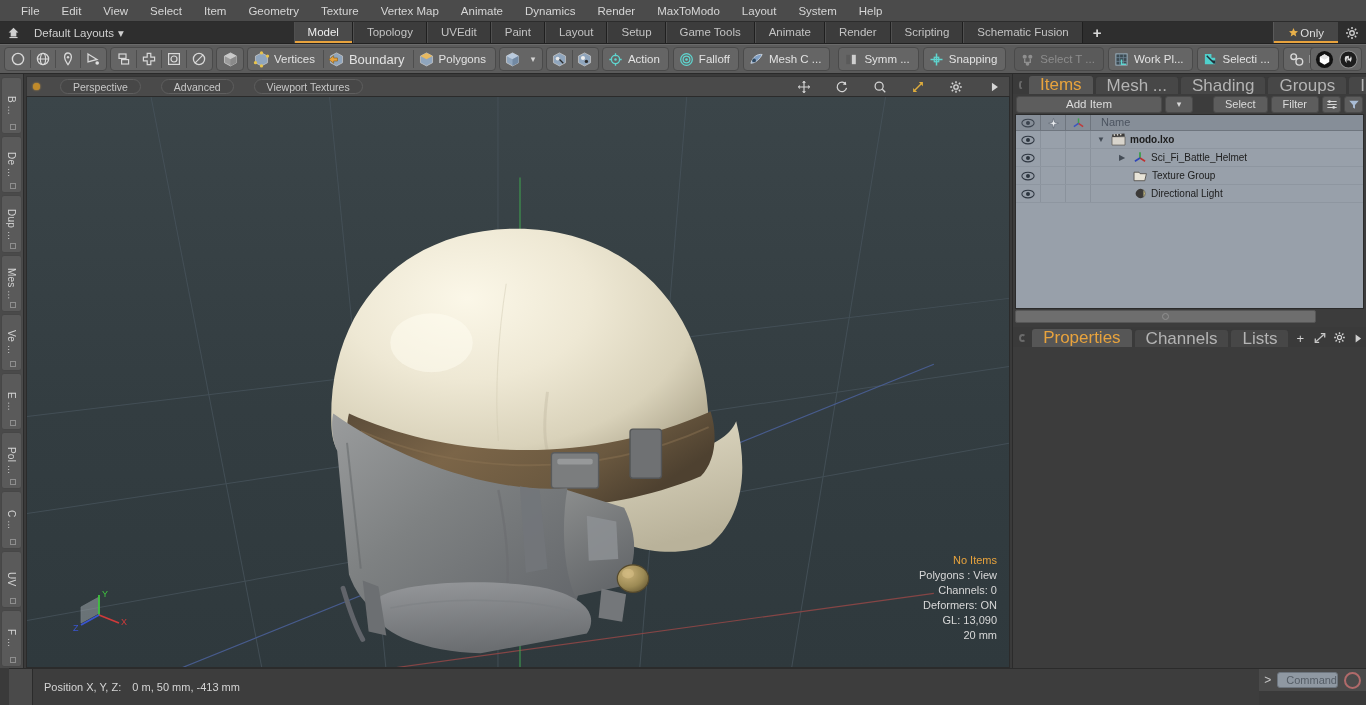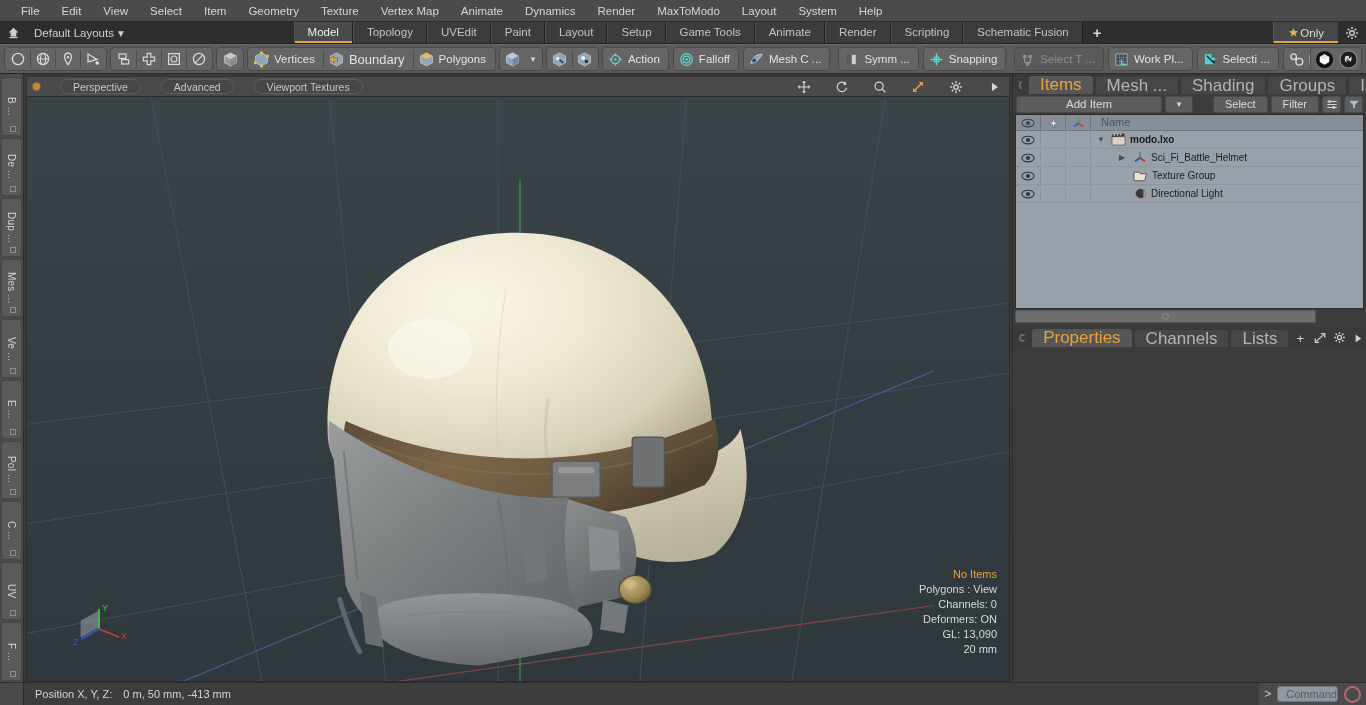--- a/index.html
+++ b/index.html
@@ -77,22 +77,22 @@
   
   .viewport { flex:1; position:relative; overflow:hidden; border:1px solid #2b2b2b;
     background:linear-gradient(to bottom,#3b4549 0%,#333d41 55%,#2f393d 100%); }
   .grid-svg, .model-svg { position:absolute; inset:0; width:100%; height:100%; }
   .vp-stats { position:absolute; right:12px; bottom:24px; text-align:right; }
   .vp-stats div { font-size:11px; color:#d8d8d8; line-height:15px; }
   .vp-stats div.hl { color:#e8a33d; }
   .axisgiz { position:absolute; left:42px; bottom:22px; width:70px; height:60px; }
 
   
-  .posbar { height:23px; background:#3d3d3d; display:flex; align-items:center;
-    flex:0 0 23px; border-top:1px solid #2b2b2b; }
+  .posbar { height:37px; background:#3d3d3d; display:flex; align-items:center;
+    flex:0 0 23px; border-top:1px solid #2b2b2b;margin-left:9px; }
   .posbar .lcap { width:24px; height:100%; background:#4a4a4a; border-right:1px solid #2b2b2b; }
   .posbar .ptxt { color:#d5d5d5; font-size:11px; padding-left:11px; white-space:nowrap; }
 
   
   .rpanel { width:354px; background:#3c3c3c; display:flex; flex-direction:column;
     border-left:1px solid #2b2b2b; }
   .ptabbar { height:20px; background:#3a3a3a; display:flex; align-items:flex-end;
     padding-left:4px; gap:1px; }
   .ptabbar .pdot { width:8px; height:8px; border-radius:50%; border:2px solid #6a6a6a;
     border-right-color:transparent; margin:0 4px 5px 2px; }

